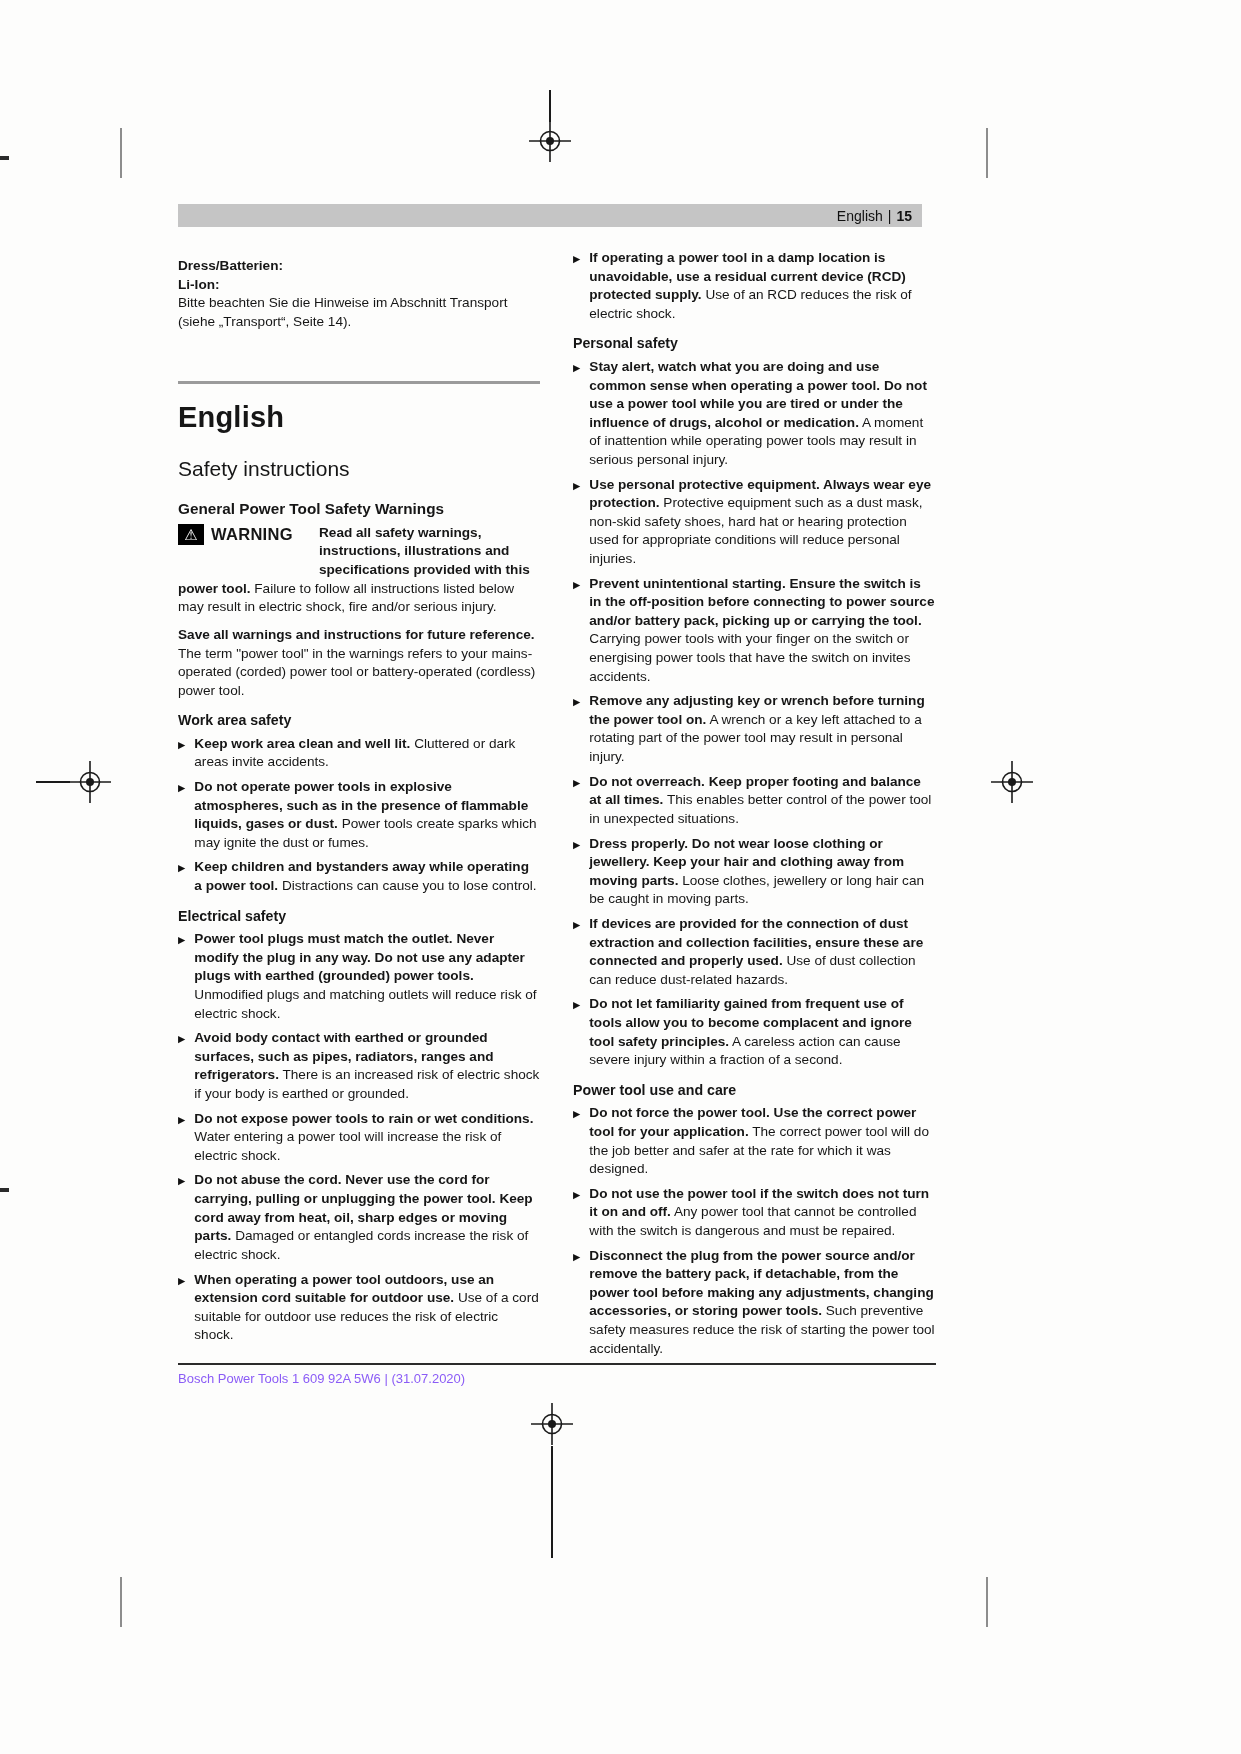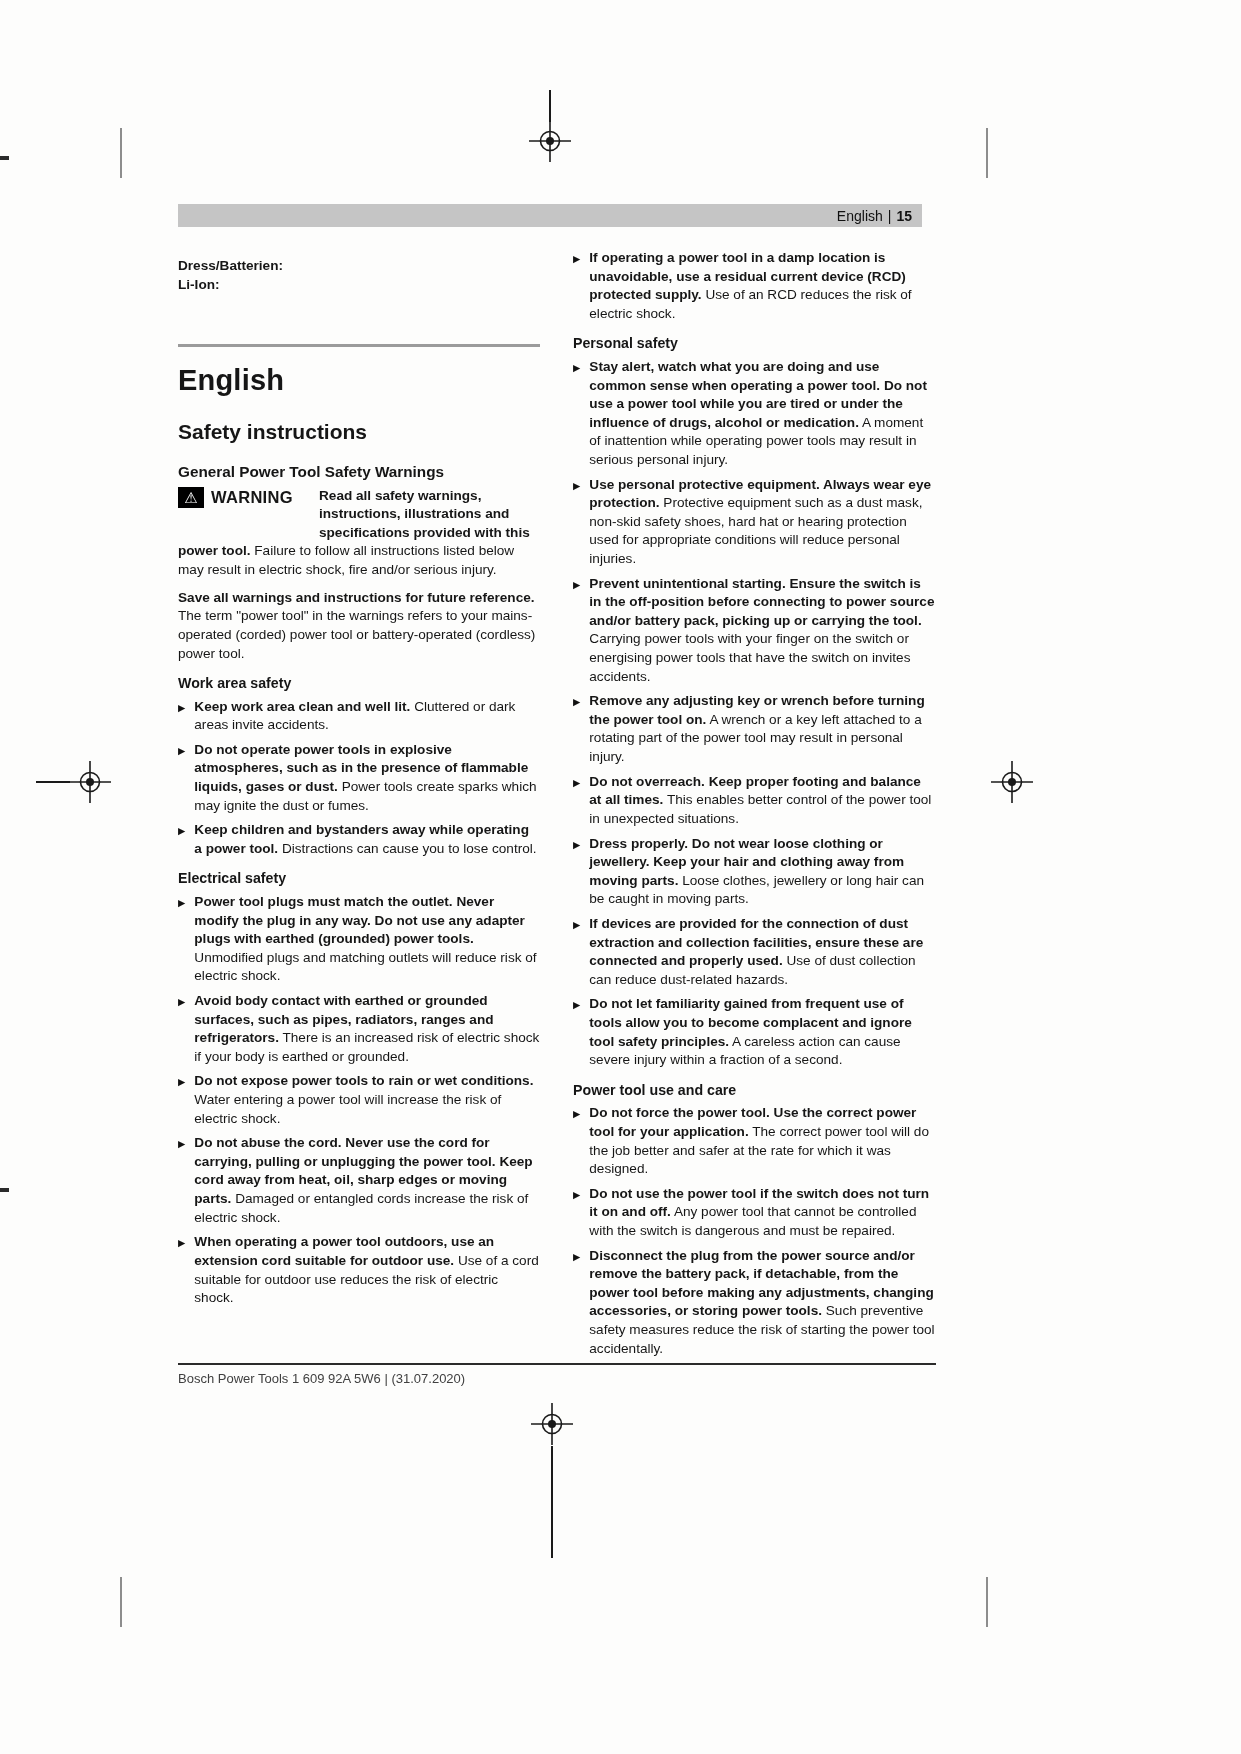--- a/index.html
+++ b/index.html
@@ -24,21 +24,21 @@
   .columns { display: flex; gap: 33px; margin-top: 22px; }
   .col { width: 362px; font-size: 13.6px; line-height: 1.37; }
 
   p { margin: 0; }
   .bold-line { font-weight: bold; }
   .mt8 { margin-top: 8px; }
 
   .divider { height: 3px; background: #9b9b9b; margin-top: 50px; }
 
   .chapter-title { font-size: 29px; font-weight: bold; margin: 14px 0 0; letter-spacing: .2px; }
-  .section-title { font-size: 21px; font-weight: bold; margin: 17px 0 0; }
+  .section-title { font-size: 21px; font-weight: normal; margin: 17px 0 0; }
   .subsection-title { font-size: 15.3px; font-weight: bold; margin: 15px 0 4px; }
   .subhead { font-size: 14.2px; font-weight: bold; margin: 11px 0 4px; }
 
   
   .warning-para { margin: 4px 0 9px; }
   .warning-label { float: left; width: 141px; height: 40px; display: flex; align-items: flex-start; gap: 7px; }
   .warn-ico {
     background: #000; color: #fff; width: 26px; height: 21px; flex: 0 0 auto;
     display: inline-flex; align-items: center; justify-content: center;
     font-size: 15px; line-height: 1;
@@ -48,21 +48,21 @@
   .para { margin-bottom: 7px; margin-top: 8px; }
 
   
   .bullet { display: flex; gap: 9px; margin: 0 0 6px; }
   .tri { flex: 0 0 auto; font-size: 9.5px; line-height: 18px; margin-top: 1px; color: #111; }
   .btxt { flex: 1; }
 
   
   .footer { position: absolute; left: 178px; top: 1363px; width: 758px; }
   .footer-rule { border-top: 2px solid #2a2a2a; }
-  .footer-text { font-size: 13px; margin-top: 6px; color: #404040; }
+  .footer-text { font-size: 13px; margin-top: 6px; color: #8b5cf6; }
 
   
   .mark { position: absolute; }
   .vline { width: 2px; background: #1a1a1a; }
   .vline-gray { width: 2px; background: #8d8d8d; }
   .hline { height: 2px; background: #1a1a1a; }
   .dash { width: 9px; height: 4px; background: #2b2b2b; }
   .regmark { position: absolute; width: 44px; height: 44px; }
 </style>
 </head>
@@ -115,20 +115,21 @@
     <span>|</span>
     <span class="pg">15</span>
   </div>
 
   <div class="columns">
 
     <div class="col">
 
       <p class="bold-line mt8">Dress/Batterien:</p>
       <p class="bold-line">Li-Ion:</p>
+      <p>Bitte beachten Sie die Hinweise im Abschnitt Transport (siehe „Transport“, Seite 14).</p>
 
       <div class="divider"></div>
 
       <h1 class="chapter-title">English</h1>
       <h2 class="section-title">Safety instructions</h2>
       <h3 class="subsection-title">General Power Tool Safety Warnings</h3>
 
       <div class="warning-para">
         <span class="warning-label">
           <span class="warn-ico">⚠</span>

